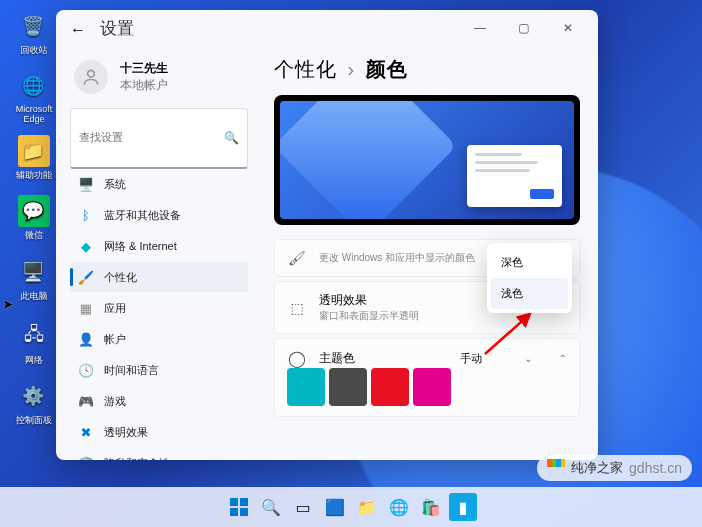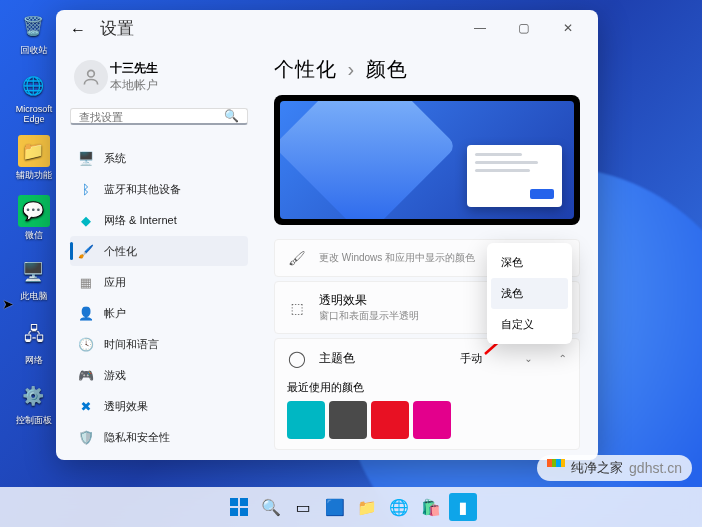--- a/index.html
+++ b/index.html
@@ -9,25 +9,25 @@
 .d-icon{position:absolute;left:12px;width:44px;text-align:center;color:#fff;font-size:9px;text-shadow:0 1px 2px rgba(0,0,0,.8)}
 .d-icon .ic{width:32px;height:32px;margin:0 auto 2px;border-radius:3px;display:flex;align-items:center;justify-content:center;font-size:18px}
 .taskbar{position:absolute;left:0;bottom:0;width:702px;height:40px;background:rgba(243,246,253,.85);backdrop-filter:blur(10px);display:flex;align-items:center;justify-content:center;gap:4px}
 .tb{width:28px;height:28px;border-radius:4px;display:flex;align-items:center;justify-content:center;font-size:16px}
 .settings-window{position:absolute;left:56px;top:10px;width:542px;height:450px;background:#f6f8fc;border-radius:8px;box-shadow:0 8px 32px rgba(0,0,0,.3);overflow:hidden;display:flex;flex-direction:column}
 .titlebar{height:36px;display:flex;align-items:center;padding:0 8px;gap:8px}
 .titlebar-btns{margin-left:auto;display:flex;gap:16px;padding-right:8px;color:#555;font-size:12px}
 .tbtn{width:28px;text-align:center}
 .app-body{flex:1;display:flex;overflow:hidden}
 .sidebar{width:200px;padding:8px 8px 8px 14px;overflow:hidden}
-.user-row{display:flex;align-items:center;gap:2px;padding:6px 4px 14px}
+.user-row{display:flex;align-items:center;gap:12px;padding:6px 4px 14px}
 .avatar{width:34px;height:34px;border-radius:50%;background:#e5e7eb;display:flex;align-items:center;justify-content:center;color:#888}
 .uname{font-size:12px;font-weight:600}
 .usub{font-size:12px;color:#777}
-.search-box{display:flex;align-items:flex-end;background:#fff;border:1px solid #ddd;border-bottom:2px solid #9ca3af;border-radius:3px;padding:0 8px;margin-bottom:18px}
+.search-box{display:flex;align-items:flex-start;background:#fff;border:1px solid #ddd;border-bottom:2px solid #9ca3af;border-radius:3px;padding:22px 8px;margin-bottom:0}
 .search-box input{border:none;outline:none;flex:1;font-size:11px;background:transparent}
 .nav{display:flex;flex-direction:column;gap:1px}
 .nav-item{display:flex;align-items:center;gap:10px;padding:7px 8px;border-radius:4px;font-size:11px;color:#222;position:relative}
 .nav-item.active{background:#eceff6}
 .nav-item.active::before{content:"";position:absolute;left:0;top:6px;bottom:6px;width:3px;background:#0067c0;border-radius:2px}
 .nic{width:16px;height:16px;display:flex;align-items:center;justify-content:center;font-size:13px}
 .content{flex:1;padding:10px 18px;overflow:hidden}
 .crumb{font-size:20px;margin-bottom:12px;letter-spacing:1px}
 .crumb .sep{color:#888;margin:0 4px}
 .preview-card{width:100%;height:130px;background:#000;border-radius:8px;padding:6px;position:relative;overflow:hidden;margin-bottom:14px}
@@ -164,21 +164,21 @@
               <span>隐私和安全性</span>
             </div>
             <div class="nav-item"></div>
           </div>
       </div>
 
       <div class="content">
         <div class="crumb">
           <span>个性化</span>
           <span class="sep">›</span>
-          <span style="font-weight:400">颜色</span>
+          <span style="font-weight:700">颜色</span>
         </div>
 
         <div class="preview-card">
           <div class="preview-inner">
             <div class="petal"></div>
             <div class="mini-win">
               <div class="line" style="width:60%"></div>
               <div class="line" style="width:80%"></div>
               <div class="line" style="width:70%"></div>
               <div class="btn"></div>
@@ -197,42 +197,40 @@
             <div class="ric">⬚</div>
             <div class="row-txt">
               <div class="t1">透明效果</div>
               <div class="t2">窗口和表面显示半透明</div>
             </div>
           </div>
 
           <div class="dropdown-open">
             <div class="dd-opt">深色</div>
             <div class="dd-opt sel">浅色</div>
-            <div class="dd-opt">自定义</div>
           </div>
 
           <svg class="arrow" width="60" height="50">
               <defs>
                 <marker id="ah" markerWidth="6" markerHeight="6" refX="5" refY="3" orient="auto">
                   <path d="M0,0 L6,3 L0,6 Z" fill="#ff0000"></path>
                 </marker>
               </defs>
               <line x1="5" y1="45" x2="50" y2="5" stroke="#ff0000" stroke-width="2.5" marker-end="url(#ah)"></line>
             </svg>
         </div>
 
         <div class="color-section">
           <div class="cs-head">
             <span style="width:20px;text-align:center;color:#555">◯</span>
             <span class="t1">主题色</span>
             <span style="margin-left:auto;font-size:11px">手动</span>
             <span class="chev" style="margin-left:30px">⌄</span>
             <span class="chev" style="margin-left:14px">⌃</span>
           </div>
-          <div class="swatch-label">最近使用的颜色</div>
           <div class="swatches" id="swatches">
               <div class="sw" style="background: rgb(0, 183, 195);"></div>
               <div class="sw" style="background: rgb(74, 74, 74);"></div>
               <div class="sw" style="background: rgb(232, 17, 35);"></div>
               <div class="sw" style="background: rgb(227, 0, 140);"></div>
             </div>
 
         </div>
       </div>
     </div>

